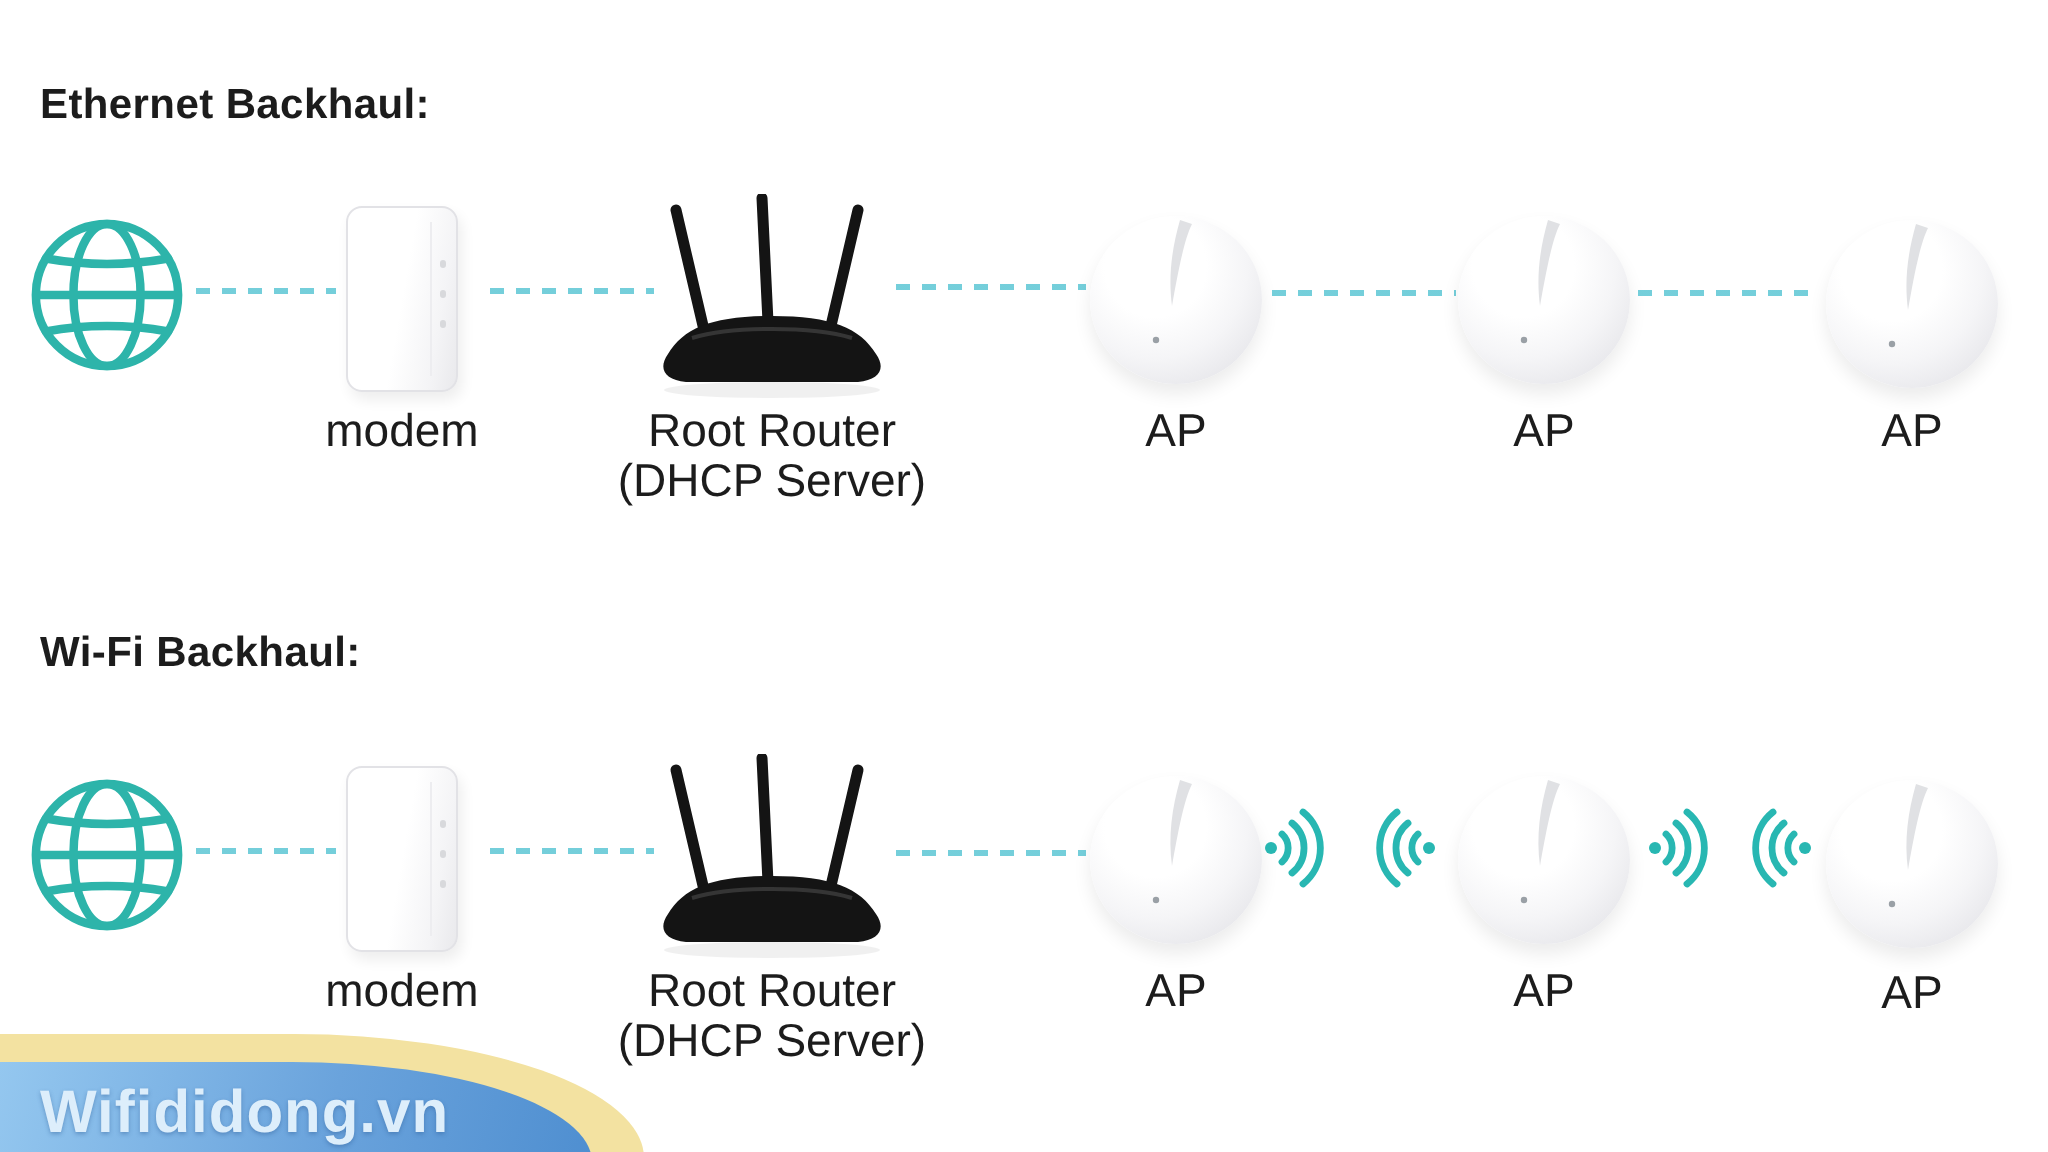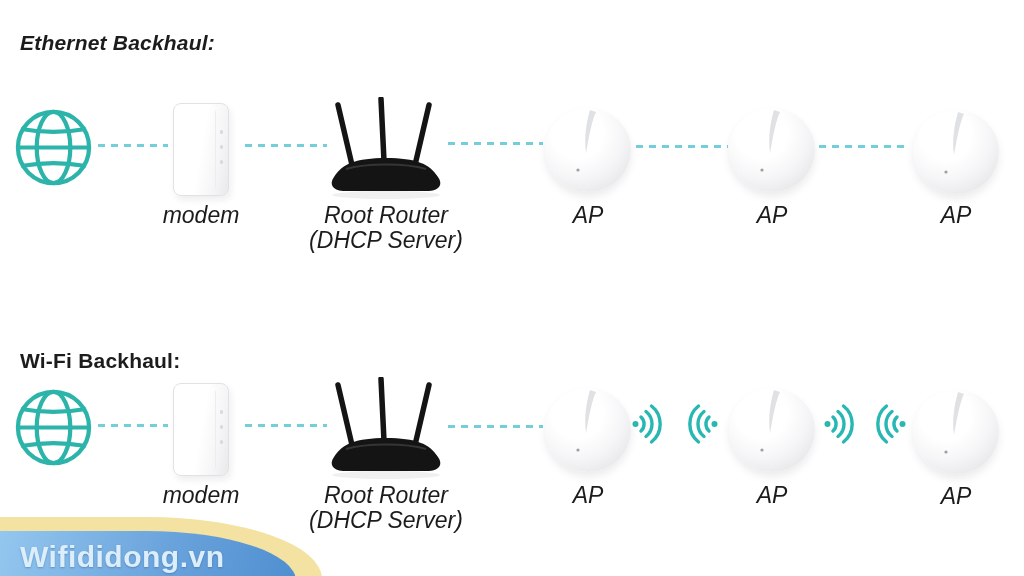--- a/index.html
+++ b/index.html
@@ -38,21 +38,21 @@
   
   .ap {
     position:absolute; width:86px; height:84px; border-radius:50%;
     background:radial-gradient(circle at 38% 30%, #ffffff 32%, #f5f5f7 58%, #e6e6ea 84%, #d8d8dd 100%);
     box-shadow:0 5px 9px rgba(0,0,0,0.08);
   }
   .ap svg { position:absolute; left:0; top:0; }
 
   .device-label {
     position:absolute; width:200px; text-align:center;
-    font-size:23px; color:var(--text,#1c1c1c);font-style:italic;
+    font-size:23px; color:var(--text,#1c1c1c);
   }
 
   .icon-abs { position:absolute; }
   .flip { transform:scaleX(-1); }
 
   
   .banner-outer {
     position:absolute; left:0; top:517px; width:322px; height:80px;
     background:var(--banner-border,#f3e2a1);
     border-top-right-radius:175px 62px;
@@ -69,21 +69,21 @@
     text-shadow:0 1px 2px rgba(46,94,150,0.45);
     text-align:center;
   }
 </style>
 </head>
 <body>
 
 <div class="stage">
 
   <div>
-    <div class="section-title" style="left:20px; top:31px;font-style:italic;">Ethernet Backhaul:</div>
+    <div class="section-title" style="left:20px; top:41px;">Ethernet Backhaul:</div>
 
     <svg class="icon-abs" style="left:13px; top:107px;" width="81" height="81" viewBox="0 0 82 82">
       <g stroke="#2db4aa" stroke-width="4.3" fill="none" stroke-linecap="round">
         <circle cx="41" cy="41" r="36"></circle>
         <ellipse cx="41" cy="41" rx="17" ry="36"></ellipse>
         <line x1="5.5" y1="41" x2="76.5" y2="41"></line>
         <path d="M10 22.5 Q41 28 72 22.5"></path>
         <path d="M10 59.5 Q41 54 72 59.5"></path>
       </g>
     </svg>
@@ -133,21 +133,21 @@
     <div class="ap" style="left:913px; top:110px;">
       <svg width="86" height="84" viewBox="0 0 86 84">
         <path d="M45 2 C41 16 39 30 41 45 C44 28 47 12 51 4 Z" fill="#e0e1e4"></path>
         <circle cx="33" cy="62" r="1.6" fill="#9aa0a6"></circle>
       </svg>
     </div>
     <div class="device-label" style="left:856px; top:202px;">AP</div>
   </div>
 
   <div>
-    <div class="section-title" style="left:20px; top:349px;">Wi-Fi Backhaul:</div>
+    <div class="section-title" style="left:20px; top:315px;">Wi-Fi Backhaul:</div>
 
     <svg class="icon-abs" style="left:13px; top:387px;" width="81" height="81" viewBox="0 0 82 82">
       <g stroke="#2db4aa" stroke-width="4.3" fill="none" stroke-linecap="round">
         <circle cx="41" cy="41" r="36"></circle>
         <ellipse cx="41" cy="41" rx="17" ry="36"></ellipse>
         <line x1="5.5" y1="41" x2="76.5" y2="41"></line>
         <path d="M10 22.5 Q41 28 72 22.5"></path>
         <path d="M10 59.5 Q41 54 72 59.5"></path>
       </g>
     </svg>

